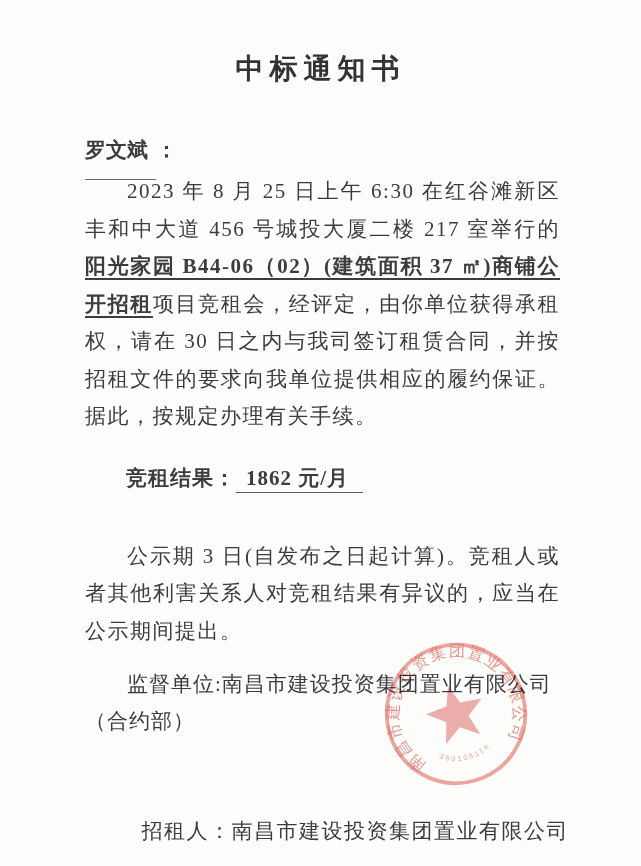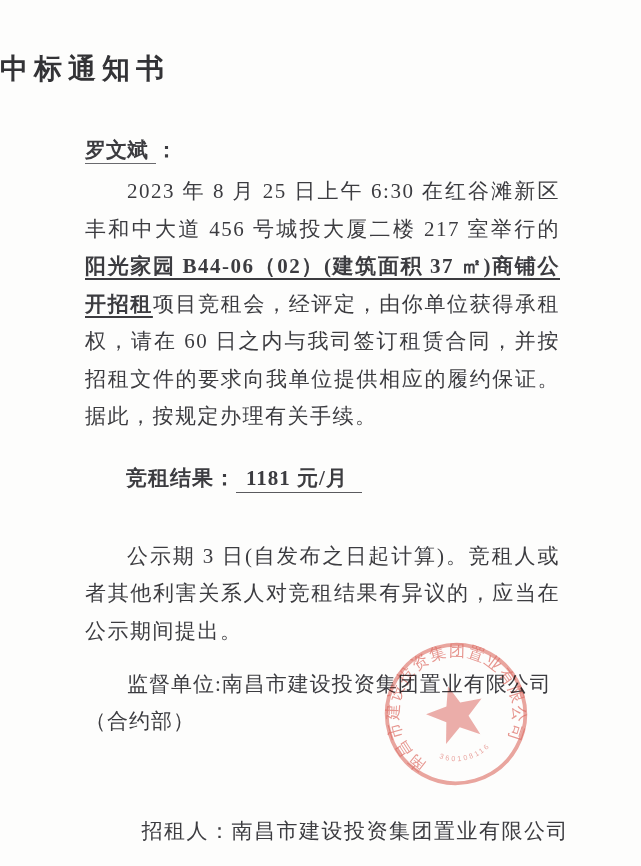--- a/index.html
+++ b/index.html
@@ -13,35 +13,35 @@
     height: 866px;
     margin: 0 auto;
     background: #fdfdfc;
     overflow: hidden;
     font-family: "Liberation Serif", "DejaVu Serif", serif;
     color: #3c3c40;
   }
   .doc-title {
     margin: 0;
     padding-top: 50px;
-    text-align: left;
+    text-align: center;
     font-size: 28px;
     font-weight: bold;
     letter-spacing: 6px;
     color: #333336;
   }
   .recipient {
     margin: 47px 81px 0 85px;
     font-size: 21px;
     font-weight: bold;
     line-height: 30px;
   }
   .recipient .name {
     border-bottom: 1.5px solid #6a6a6e;
-    padding-bottom: 1px;
+    padding-bottom: 17px;
     padding-right: 8px;
   }
   .body-para {
     margin: 8px 81px 0 85px;
     font-size: 21px;
     line-height: 37.5px;
     text-align: justify;
     letter-spacing: 1.5px;
     text-indent: 2em;
   }
@@ -102,25 +102,25 @@
 
 <div class="page">
 
   <h1 class="doc-title">中标通知书</h1>
 
   <div class="recipient">
     <span class="name">罗文斌</span><span>：</span>
   </div>
 
   <p class="body-para">
-    <span>2023 年 8 月 25 日上午 6:30 在红谷滩新区丰和中大道 456 号城投大厦二楼 217 室举行的</span><span class="highlight">阳光家园 B44-06（02）(建筑面积 37 ㎡)商铺公开招租</span><span>项目竞租会，经评定，由你单位获得承租权，请在 60 日之内与我司签订租赁合同，并按招租文件的要求向我单位提供相应的履约保证。据此，按规定办理有关手续。</span>
+    <span>2023 年 8 月 25 日上午 6:30 在红谷滩新区丰和中大道 456 号城投大厦二楼 217 室举行的</span><span class="highlight">阳光家园 B44-06（02）(建筑面积 37 ㎡)商铺公开招租</span><span>项目竞租会，经评定，由你单位获得承租权，请在 30 日之内与我司签订租赁合同，并按招租文件的要求向我单位提供相应的履约保证。据此，按规定办理有关手续。</span>
   </p>
 
   <div class="result-line">
-    <span class="label">竞租结果：</span><span class="value">1181 元/月</span>
+    <span class="label">竞租结果：</span><span class="value">1862 元/月</span>
   </div>
 
   <p class="notice-para">公示期 3 日(自发布之日起计算)。竞租人或者其他利害关系人对竞租结果有异议的，应当在公示期间提出。</p>
 
   <div class="info-line">监督单位:南昌市建设投资集团置业有限公司（合约部）</div>
 
 
   <div class="signature-block">招租人：南昌市建设投资集团置业有限公司</div>
 
   <svg class="seal" viewBox="0 0 200 200" xmlns="http://www.w3.org/2000/svg">

